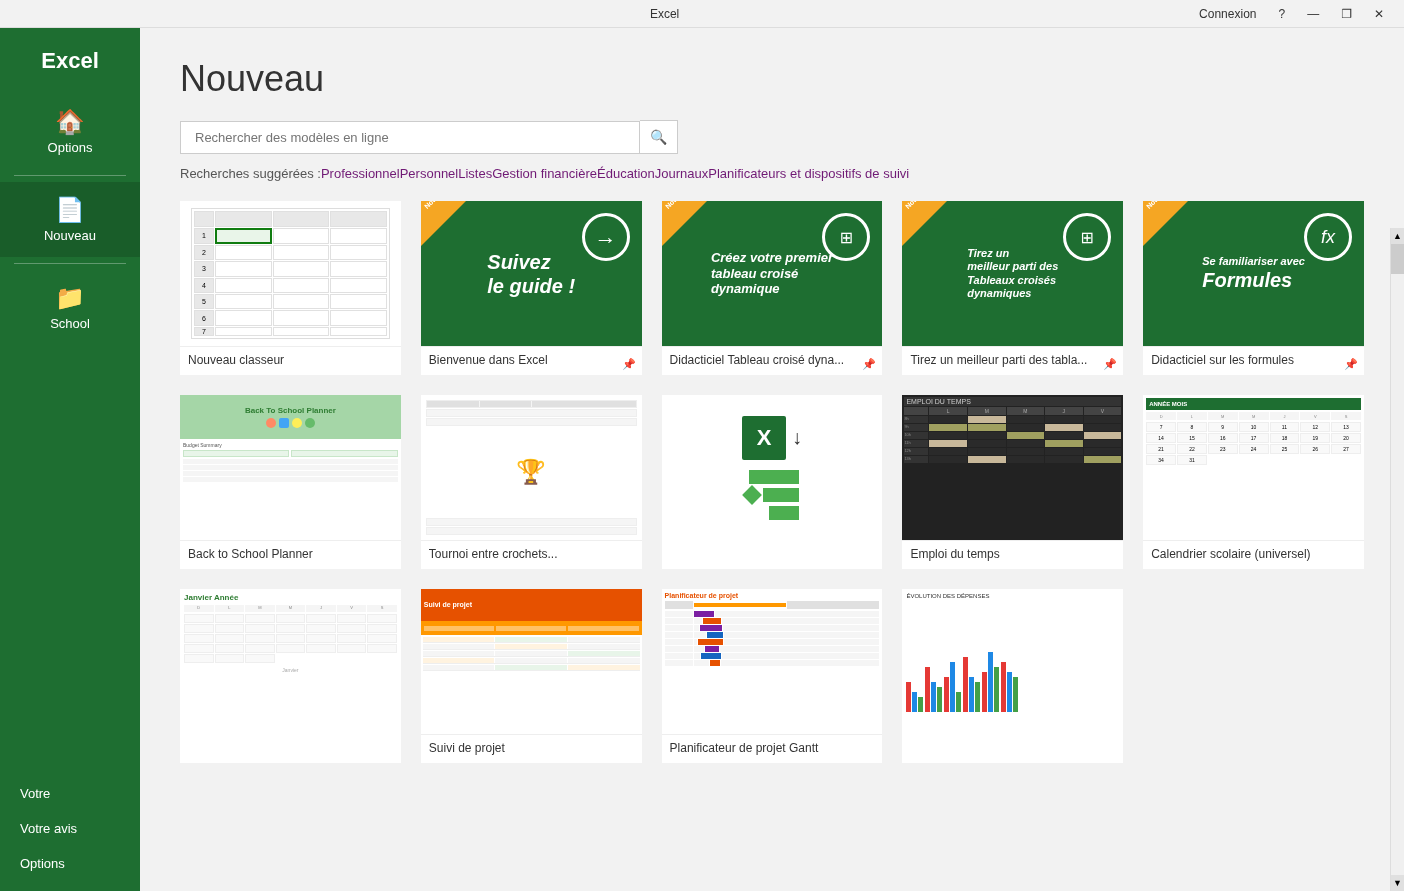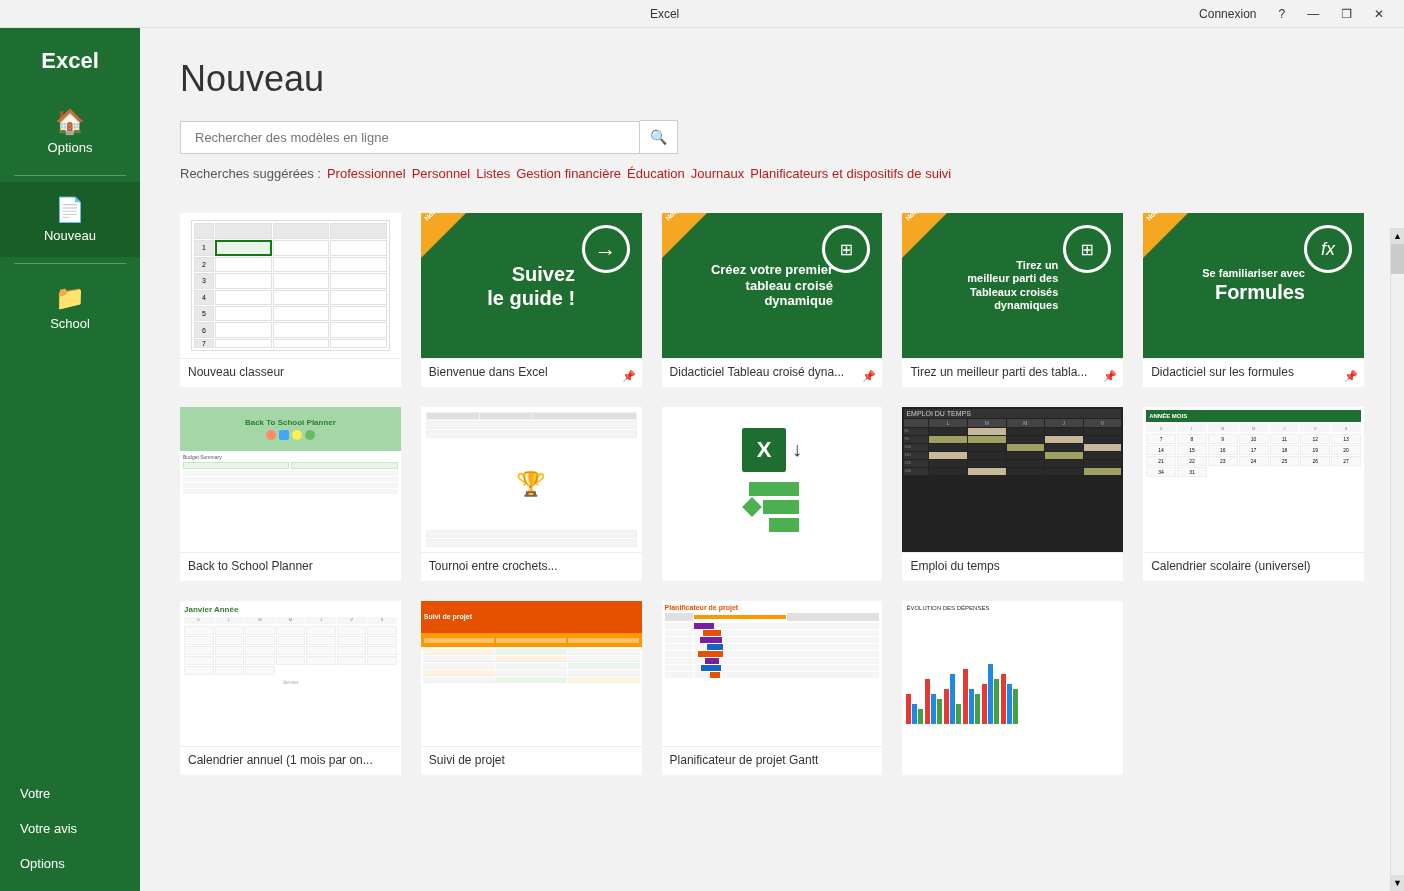--- a/index.html
+++ b/index.html
@@ -85,28 +85,27 @@
       padding: 8px 10px;
       cursor: pointer;
       font-size: 14px;
       color: #555;
     }
 
     
     .suggested-row {
       display: flex;
       align-items: center;
-      gap: 6px;
-      margin-bottom: 32px;
+      margin-bottom: 20px;
       flex-wrap: wrap;
       font-size: 13px;
     }
     .suggested-label { color: #555; }
     .suggested-tag {
-      color: #b91c1c;
+      color: #701a75;
       cursor: pointer;
       font-size: 13px;
     }
 
     
     .templates-grid {
       display: grid;
       grid-template-columns: repeat(5, 1fr);
       gap: 20px;
       margin-bottom: 20px;
@@ -166,22 +165,23 @@
       display: flex;
       flex-direction: column;
       align-items: center;
       justify-content: center;
       color: white;
       position: relative;
     }
     .green-thumb .big-text {
       font-size: 20px;
       font-weight: bold;
-      text-align: right;
+      text-align: left;
       line-height: 1.2;
+      font-style: italic;
     }
     .green-thumb .circle-icon {
       width: 48px;
       height: 48px;
       border-radius: 50%;
       border: 3px solid white;
       display: flex;
       align-items: center;
       justify-content: center;
       font-size: 22px;
@@ -693,21 +693,20 @@
             <div style="height:9px;background:#f9f9f9;border:1px solid #eee;"></div>
             <div style="height:9px;background:#f9f9f9;border:1px solid #eee;"></div>
             <div style="height:9px;background:#f9f9f9;border:1px solid #eee;"></div>
             <div style="height:9px;background:#f9f9f9;border:1px solid #eee;"></div>
             <div style="height:9px;background:#f9f9f9;border:1px solid #eee;"></div>
             <div style="height:9px;background:#f9f9f9;border:1px solid #eee;"></div>
           </div>
           <div style="font-size:5px;color:#aaa;margin-top:4px;text-align:center;">Janvier</div>
         </div>
       </div>
-      <div class="template-label">Calendrier annuel (1 mois par on...</div>
     </div>
 
     <div class="template-card">
       <div class="template-thumb">
         <div style="width:100%;height:100%;background:white;overflow:hidden;">
           <div style="background:#e65100;height:22%;display:flex;align-items:center;padding:3px;">
             <span style="color:white;font-size:7px;font-weight:bold;">Suivi de projet</span>
           </div>
           <div style="background:#ff9800;height:10%;display:flex;align-items:center;padding:0 3px;gap:2px;">
             <div style="height:5px;flex:1;background:rgba(255,255,255,0.4);"></div>

